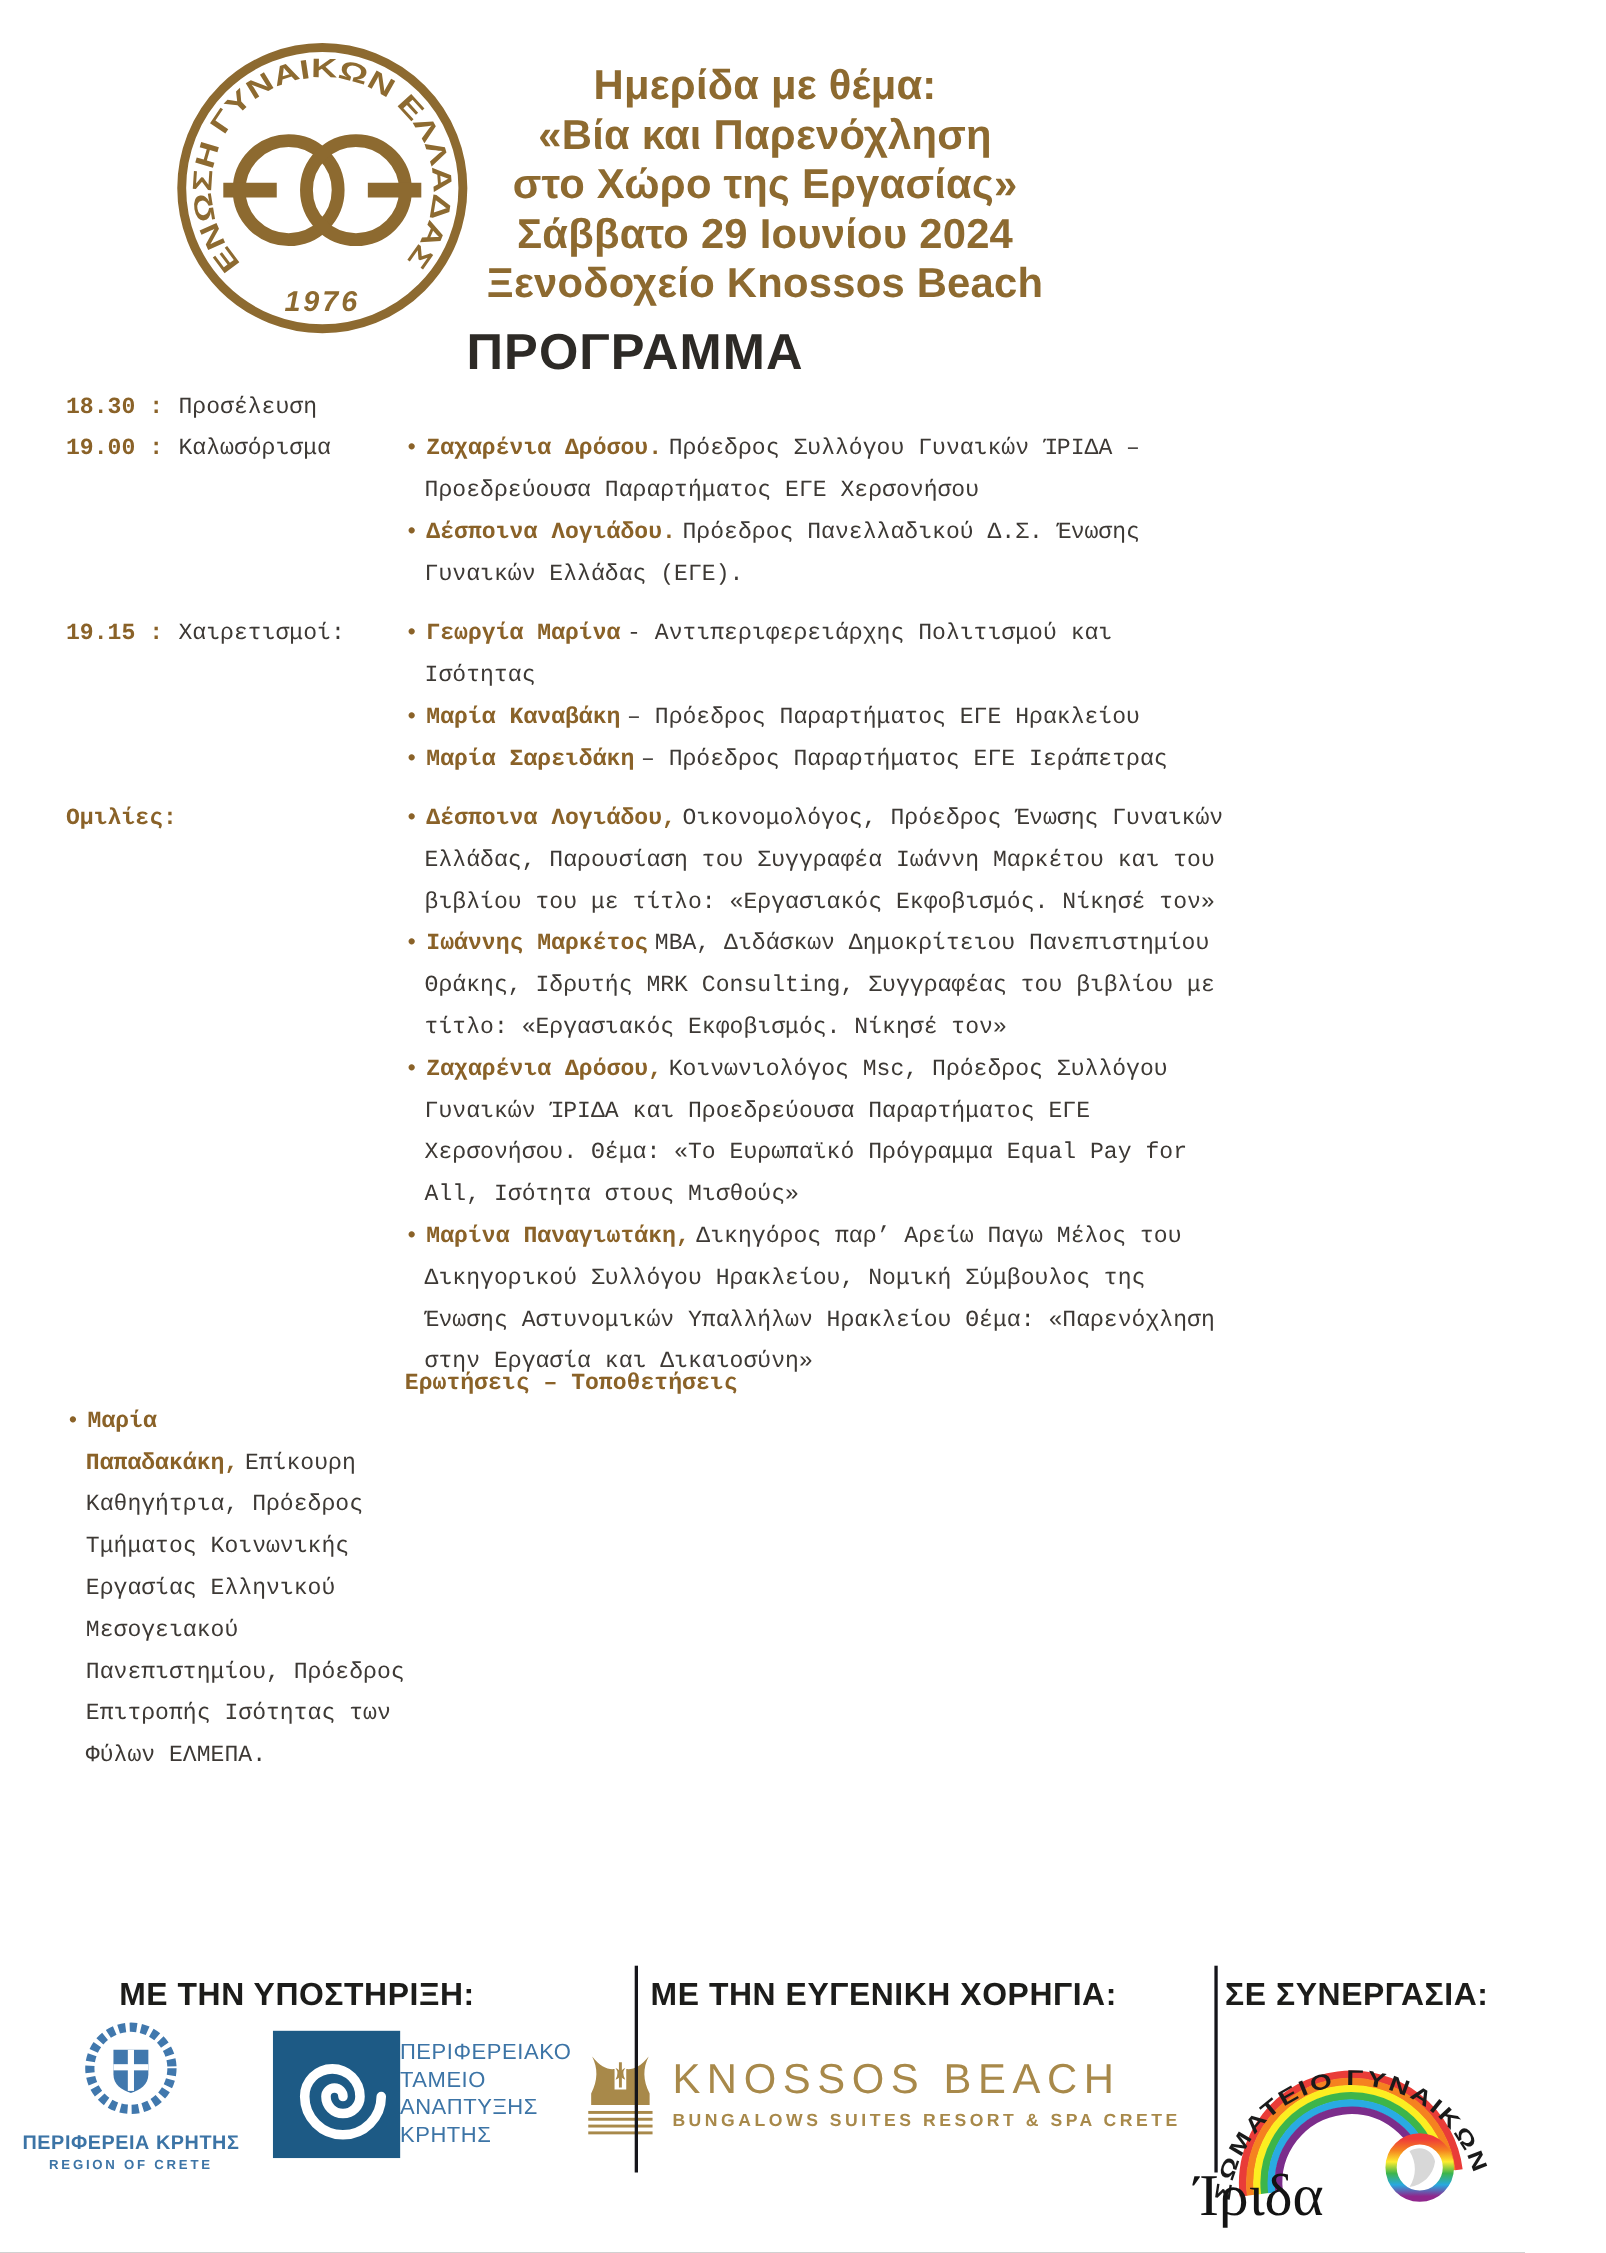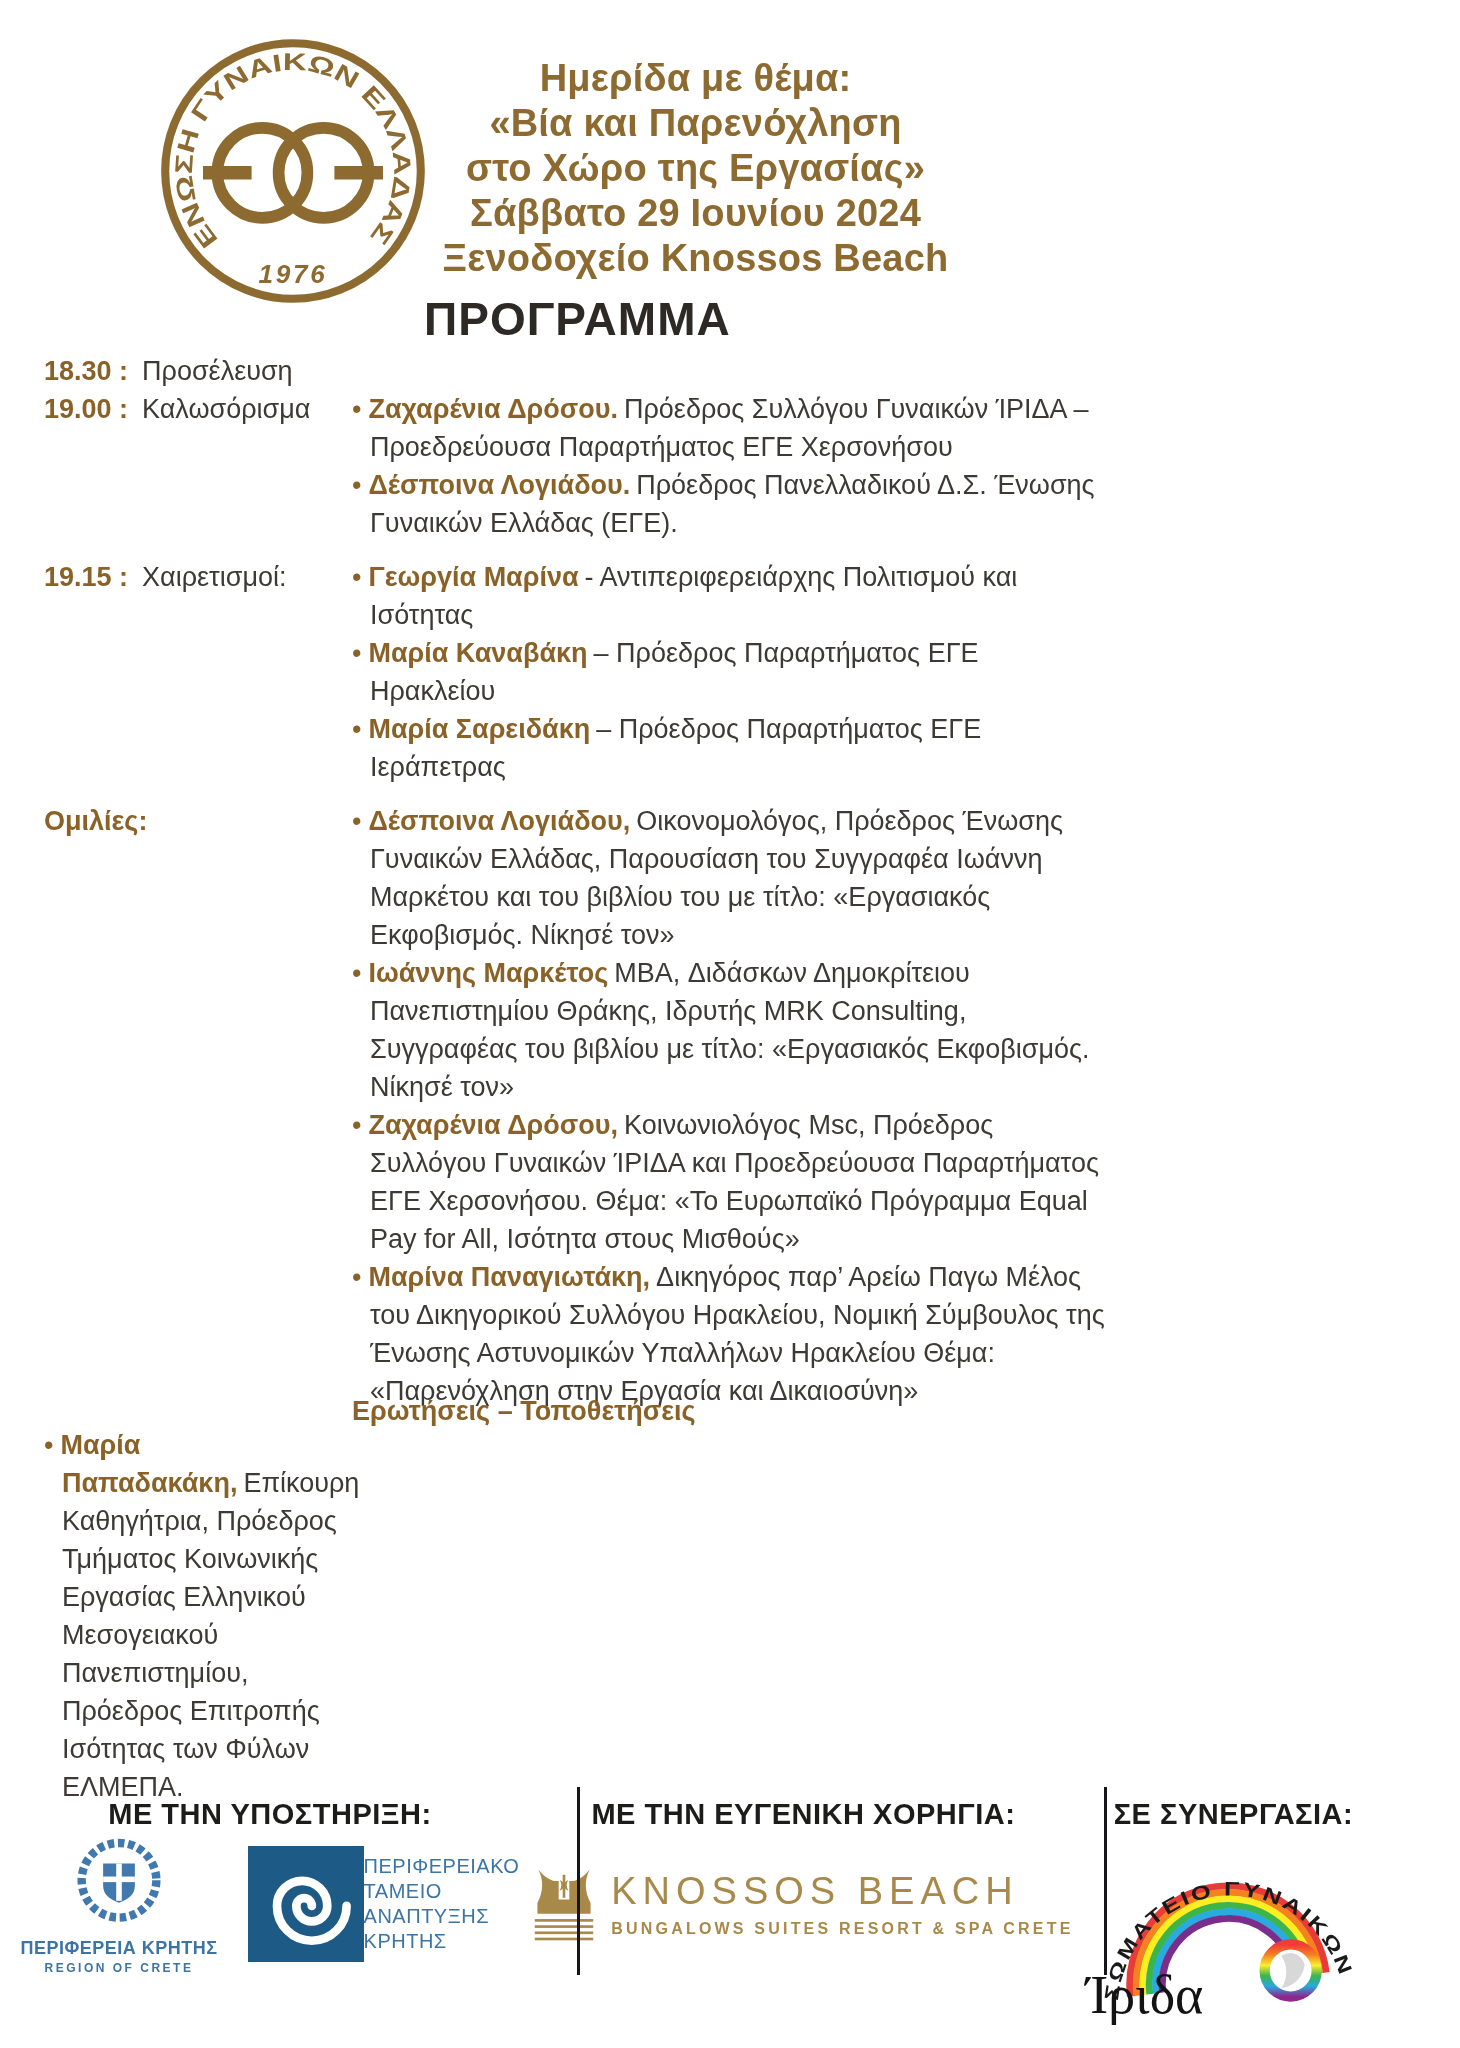--- a/index.html
+++ b/index.html
@@ -15,23 +15,23 @@
     position:absolute; top:56px; left:408px; width:575px;
     text-align:center; color:#8d6a30; font-weight:bold;
     font-size:38px; line-height:45px; letter-spacing:0.2px;
   }
   
   .prog-heading {
     position:absolute; top:292px; left:424px;
     font-size:46px; font-weight:bold; color:#2d2a26; letter-spacing:1px;
   }
   .program {
-    position:absolute; top:352px; left:44px; width:1063px;
+    position:absolute; top:352px; left:60px; width:1063px;
     display:grid; grid-template-columns:308px 1fr;
-    font-size:27px; line-height:38px; color:#3d3935;
+    font-size:21px; line-height:38px; color:#3d3935;font-family:Liberation Mono, monospace;
   }
   .g-label { padding-right:8px; }
   .mb { margin-bottom:16px; }
   .time { color:#8a6228; font-weight:bold; margin-right:14px; white-space:nowrap; }
   .plain-label { color:#3d3935; }
   .section-label { color:#8a6228; font-weight:bold; }
   .pullup { margin-top:-34px; }
   .speaker { text-indent:-18px; padding-left:18px; margin:0; }
   .blt { color:#8a6228; margin-right:7px; }
   .sp-name { color:#8a6228; font-weight:bold; }

